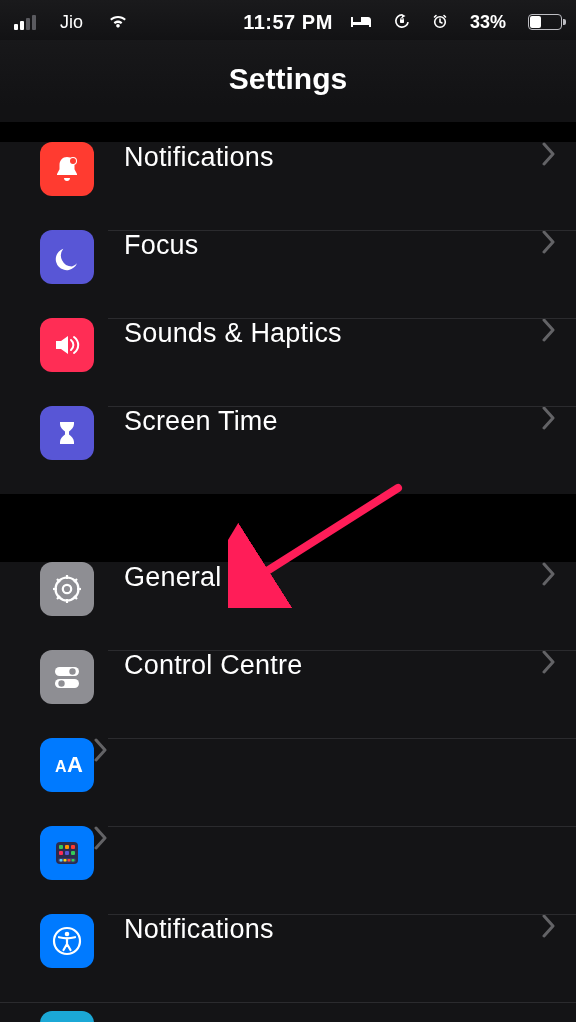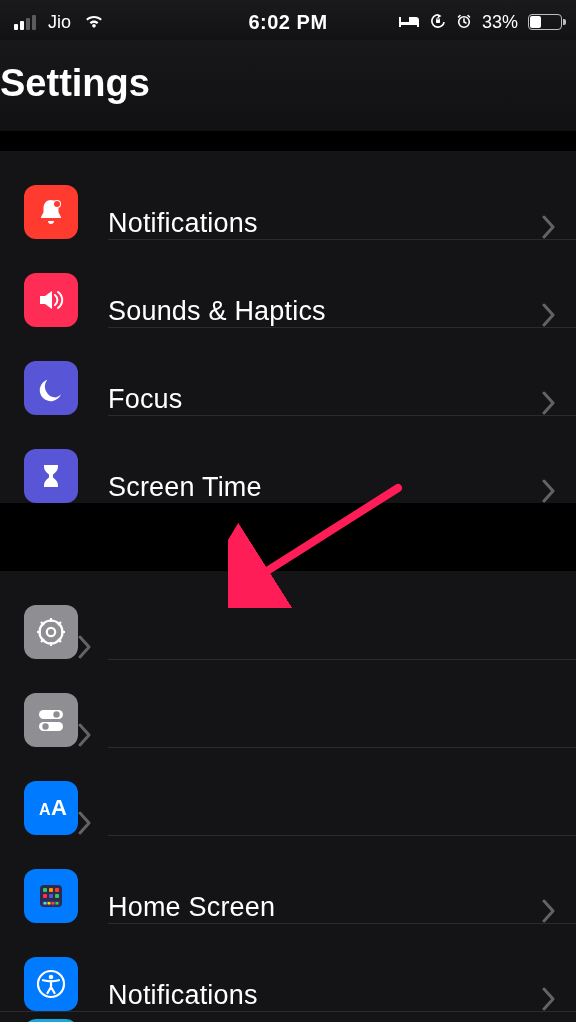--- a/index.html
+++ b/index.html
@@ -1,47 +1,47 @@
 <!DOCTYPE html>
 <html><head>
 <meta charset="utf-8">
 <style>
   * { box-sizing: border-box; margin: 0; padding: 0; }
   html, body { width: 576px; height: 1022px; background: #000; font-family: -apple-system, "Helvetica Neue", Arial, sans-serif; color: #fff; overflow: hidden; }
   .screen { position: relative; width: 576px; height: 1022px; background: #121214; }
 
   
   .status-bar { position: relative; height: 40px; display: flex; align-items: center; justify-content: space-between; padding: 4px 14px 0 14px; font-size: 20px; background: linear-gradient(#1a1a1c, #121214); }
-  .status-left, .status-right { display: flex; align-items: center; gap: 10px; }
+  .status-left, .status-right { display: flex; align-items: center; gap: 22px; }
   .status-center { position: absolute; left: 50%; transform: translateX(-50%); font-weight: 600; letter-spacing: 0.5px; }
   .carrier { font-size: 18px; margin-left: 2px; }
 
   
   .signal { display: flex; align-items: flex-end; gap: 2px; height: 16px; }
   .signal span { width: 4px; background: #5a5a5f; border-radius: 1px; }
   .signal span:nth-child(1){height:6px;background:#fff;}
   .signal span:nth-child(2){height:9px;background:#fff;}
   .signal span:nth-child(3){height:12px;}
   .signal span:nth-child(4){height:15px;}
 
   .wifi { margin-left:2px; }
 
-  .batt-text { font-size: 18px; }
+  .batt-text { font-size: 18px; font-weight: bold; }
   .battery { width: 34px; height: 16px; border: 1.5px solid #bdbdc2; border-radius: 4px; position: relative; }
   .battery:after { content:""; position:absolute; right:-5px; top:4px; width:3px; height:6px; background:#bdbdc2; border-radius:0 2px 2px 0;}
   .battery .fill { position:absolute; left:1px; top:1px; bottom:1px; width: 33%; background:#fff; border-radius:2px; }
 
   
-  .title-bar { text-align:left; font-size: 38px; font-weight: 700; padding: 22px 0 26px; background: linear-gradient(#18181a, #121214 80%); }
+  .title-bar { text-align:center; font-size: 30px; font-weight: 700; padding: 22px 0 26px; background: linear-gradient(#18181a, #121214 80%); }
 
   
   .section-gap { height: 68px; background: #000; }
   .section-gap.first { height: 20px; }
   .list { background: #141416; }
-  .row { display: flex; align-items: flex-end; height: 88px; padding: 0 20px 0 24px; position: relative; cursor: pointer; }
+  .row { display: flex; align-items: flex-start; height: 88px; padding: 0 20px 0 40px; position: relative; cursor: pointer; }
   .row + .row .divider, .row .divider { position: absolute; left: 108px; right: 0; top: 0; height: 1px; background: #2b2b2e; }
   .row:first-child .divider { display: none; }
   .row .icon-wrap { width: 54px; height: 54px; border-radius: 12px; display:flex; align-items:center; justify-content:center; flex-shrink: 0; }
   .row .label { font-size: 27px; font-weight: 400; margin-left: 30px; flex: 1; letter-spacing: 0.2px; }
   .chevron { width: 14px; height: 24px; }
   .chevron svg { display:block; }
 
   
   .bg-red { background: #ff3b30; }
   .bg-pink { background: #ff2d55; }
@@ -65,21 +65,21 @@
           <span></span>
           <span></span>
         </span>
     <span class="carrier">Jio</span>
     <span class="wifi">
       <svg width="22" height="16" viewBox="0 0 22 16">
             <path d="M11 14.5c1 0 1.8-.8 1.8-1.8S12 10.9 11 10.9s-1.8.8-1.8 1.8.8 1.8 1.8 1.8zm-4.4-4.9 1.5 1.5c.8-.8 1.8-1.2 2.9-1.2s2.1.4 2.9 1.2l1.5-1.5C14 8.2 12.5 7.6 11 7.6S8 8.2 6.6 9.6zM3.1 6.1l1.5 1.5C6.2 6 8.5 5.1 11 5.1s4.8.9 6.4 2.5l1.5-1.5C16.9 4.1 14 3 11 3S5.1 4.1 3.1 6.1z" fill="#fff"></path>
           </svg>
     </span>
   </div>
-  <div class="status-center">6:02 PM</div>
+  <div class="status-center">11:57 PM</div>
   <div class="status-right">
     <span>
       <svg width="22" height="14" viewBox="0 0 22 14">
             <path d="M1 2v10h2v-2h16v2h2V5c0-1.7-1.3-3-3-3h-7v5H3V2H1z" fill="#fff"></path>
           </svg>
     </span>
     <span>
       <svg width="16" height="16" viewBox="0 0 16 16">
             <path d="M8 1a7 7 0 1 0 6.9 8.2l-1.7-.3A5.3 5.3 0 1 1 8 2.7V5l3.5-2L8 1z" fill="#fff"></path>
             <rect x="6" y="6.5" width="4" height="3.5" rx=".7" fill="#fff"></rect>
@@ -116,42 +116,42 @@
     <div class="label">Notifications</div>
     <span class="chevron">
           <svg width="14" height="24">
             <path d="M2 2l9 10-9 10" stroke="#636366" stroke-width="3" fill="none" stroke-linecap="round" stroke-linejoin="round"></path>
           </svg>
         </span>
   </div>
 
   <div class="row">
     <div class="divider"></div>
+    <div class="icon-wrap bg-indigo">
+      <svg width="32" height="32" viewBox="0 0 32 32">
+            <path d="M21 25.5A11 11 0 0 1 12.3 7.7 11 11 0 1 0 26 22.2 10.9 10.9 0 0 1 21 25.5z" fill="#fff"></path>
+          </svg>
+    </div>
+    <div class="label">Focus</div>
+    <span class="chevron">
+          <svg width="14" height="24">
+            <path d="M2 2l9 10-9 10" stroke="#636366" stroke-width="3" fill="none" stroke-linecap="round" stroke-linejoin="round"></path>
+          </svg>
+        </span>
+  </div>
+
+  <div class="row">
+    <div class="divider"></div>
     <div class="icon-wrap bg-pink">
       <svg width="32" height="32" viewBox="0 0 32 32">
             <path d="M5 12v8h5l7 5V7l-7 5H5z" fill="#fff"></path>
             <path d="M20 11c1.5 1.3 2.4 3 2.4 5s-.9 3.7-2.4 5M23 8c2.6 2 4.2 4.8 4.2 8s-1.6 6-4.2 8" stroke="#fff" stroke-width="2" fill="none" stroke-linecap="round"></path>
           </svg>
     </div>
     <div class="label">Sounds &amp; Haptics</div>
-    <span class="chevron">
-          <svg width="14" height="24">
-            <path d="M2 2l9 10-9 10" stroke="#636366" stroke-width="3" fill="none" stroke-linecap="round" stroke-linejoin="round"></path>
-          </svg>
-        </span>
-  </div>
-
-  <div class="row">
-    <div class="divider"></div>
-    <div class="icon-wrap bg-indigo">
-      <svg width="32" height="32" viewBox="0 0 32 32">
-            <path d="M21 25.5A11 11 0 0 1 12.3 7.7 11 11 0 1 0 26 22.2 10.9 10.9 0 0 1 21 25.5z" fill="#fff"></path>
-          </svg>
-    </div>
-    <div class="label">Focus</div>
     <span class="chevron">
           <svg width="14" height="24">
             <path d="M2 2l9 10-9 10" stroke="#636366" stroke-width="3" fill="none" stroke-linecap="round" stroke-linejoin="round"></path>
           </svg>
         </span>
   </div>
 
   <div class="row">
     <div class="divider"></div>
     <div class="icon-wrap bg-indigo">
@@ -182,37 +182,39 @@
               <line x1="17" y1="27" x2="17" y2="31"></line>
               <line x1="3" y1="17" x2="7" y2="17"></line>
               <line x1="27" y1="17" x2="31" y2="17"></line>
               <line x1="7" y1="7" x2="10" y2="10"></line>
               <line x1="24" y1="24" x2="27" y2="27"></line>
               <line x1="27" y1="7" x2="24" y2="10"></line>
               <line x1="10" y1="24" x2="7" y2="27"></line>
             </g>
           </svg>
     </div>
+    <div class="label">General</div>
     <span class="chevron">
           <svg width="14" height="24">
             <path d="M2 2l9 10-9 10" stroke="#636366" stroke-width="3" fill="none" stroke-linecap="round" stroke-linejoin="round"></path>
           </svg>
         </span>
   </div>
 
   <div class="row">
     <div class="divider"></div>
     <div class="icon-wrap bg-gray">
       <svg width="34" height="34" viewBox="0 0 34 34">
             <rect x="5" y="7" width="24" height="9" rx="4.5" fill="#fff"></rect>
             <circle cx="22.5" cy="11.5" r="3.2" fill="#8e8e93"></circle>
             <rect x="5" y="19" width="24" height="9" rx="4.5" fill="#fff"></rect>
             <circle cx="11.5" cy="23.5" r="3.2" fill="#8e8e93"></circle>
           </svg>
     </div>
+    <div class="label">Control Centre</div>
     <span class="chevron">
           <svg width="14" height="24">
             <path d="M2 2l9 10-9 10" stroke="#636366" stroke-width="3" fill="none" stroke-linecap="round" stroke-linejoin="round"></path>
           </svg>
         </span>
   </div>
 
   <div class="row">
     <div class="divider"></div>
     <div class="icon-wrap bg-blue">
@@ -239,21 +241,20 @@
         <rect x="9" y="15" width="4" height="4" rx="1" fill="#ff2d55"></rect>
             <rect x="15" y="15" width="4" height="4" rx="1" fill="#5856d6"></rect>
             <rect x="21" y="15" width="4" height="4" rx="1" fill="#34c759"></rect>
         <rect x="8" y="22" width="18" height="4.5" rx="2.2" fill="#3a3a6a"></rect>
         <rect x="9.5" y="23" width="3" height="2.5" rx=".7" fill="#55d5ff"></rect>
             <rect x="13.5" y="23" width="3" height="2.5" rx=".7" fill="#ffd60a"></rect>
             <rect x="17.5" y="23" width="3" height="2.5" rx=".7" fill="#ff453a"></rect>
             <rect x="21.5" y="23" width="3" height="2.5" rx=".7" fill="#30d158"></rect>
       </svg>
     </div>
-    <div class="label">Home Screen</div>
     <span class="chevron">
           <svg width="14" height="24">
             <path d="M2 2l9 10-9 10" stroke="#636366" stroke-width="3" fill="none" stroke-linecap="round" stroke-linejoin="round"></path>
           </svg>
         </span>
   </div>
 
   <div class="row">
     <div class="divider"></div>
     <div class="icon-wrap bg-blue">

